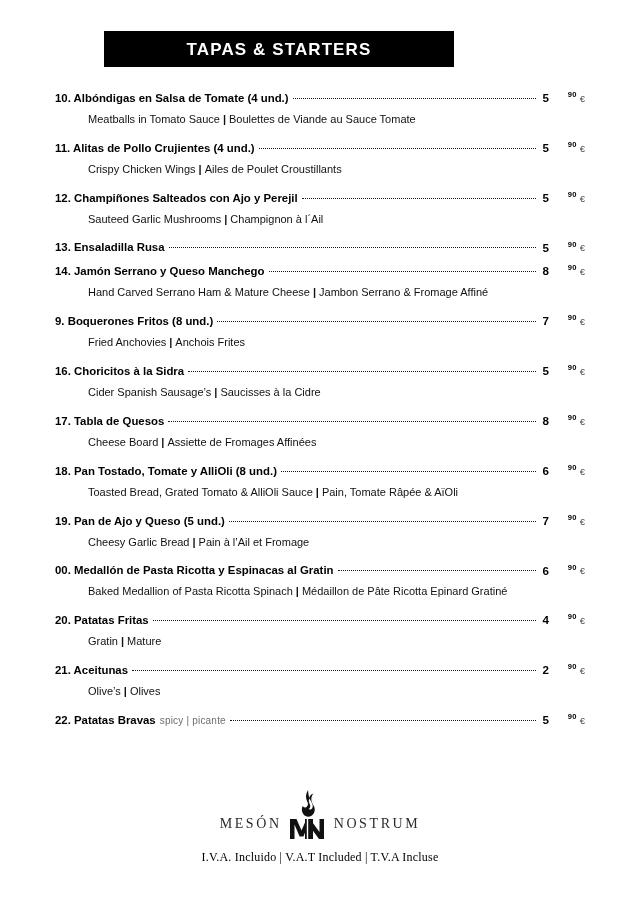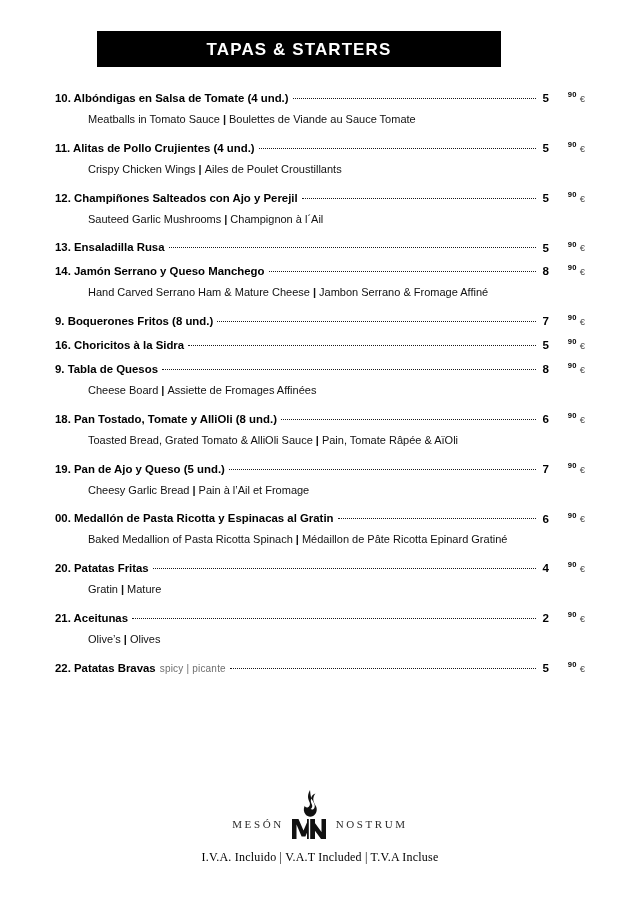--- a/index.html
+++ b/index.html
@@ -19,23 +19,23 @@
   .page {
     width: 640px;
     height: 906px;
     position: relative;
     box-sizing: border-box;
   }
 
   
   .banner-wrap {
     position: absolute;
-    left: 97px;
+    left: 104px;
     top: 31px;
-    width: 404px;
+    width: 350px;
     height: 36px;
   }
   .banner {
     width: 100%;
     height: 100%;
     background: #000000;
     display: flex;
     align-items: center;
     justify-content: center;
   }
@@ -143,21 +143,21 @@
   }
   .logo {
     display: flex;
     align-items: center;
     justify-content: center;
     gap: 0px;
     height: 54px;
   }
   .logo-word {
     font-family: "Liberation Serif", serif;
-    font-size: 11px;
+    font-size: 14px;
     letter-spacing: 2.6px;
     color: #2b2b2b;
     line-height: 1;
     position: relative;
     top: 9px;
     text-align: center;
   }
   .logo-mark {
     width: 46px;
     height: 52px;
@@ -222,31 +222,33 @@
           <span class="price"><span>8</span><span class="cents">90</span><span class="euro">€</span></span>
         </div>
         <div class="item-sub"><span>Hand Carved Serrano Ham &amp; Mature Cheese</span><span class="sep">|</span><span>Jambon Serrano &amp; Fromage Affiné</span></div>
       </div>
       <div class="item">
         <div class="item-head">
           <span class="item-name">9. Boquerones Fritos (8 und.)</span>
           <span class="leader"></span>
           <span class="price"><span>7</span><span class="cents">90</span><span class="euro">€</span></span>
         </div>
+        <div class="item-sub"><span>Fried Anchovies</span><span class="sep">|</span><span>Anchois Frites</span></div>
       </div>
       <div class="item">
         <div class="item-head">
           <span class="item-name">16. Choricitos à la Sidra</span>
           <span class="leader"></span>
           <span class="price"><span>5</span><span class="cents">90</span><span class="euro">€</span></span>
         </div>
-      </div>
-      <div class="item">
-        <div class="item-head">
-          <span class="item-name">9. Tabla de Quesos</span>
+        <div class="item-sub"><span>Cider Spanish Sausage’s</span><span class="sep">|</span><span>Saucisses à la Cidre</span></div>
+      </div>
+      <div class="item">
+        <div class="item-head">
+          <span class="item-name">17. Tabla de Quesos</span>
           <span class="leader"></span>
           <span class="price"><span>8</span><span class="cents">90</span><span class="euro">€</span></span>
         </div>
         <div class="item-sub"><span>Cheese Board</span><span class="sep">|</span><span>Assiette de Fromages Affinées</span></div>
       </div>
       <div class="item">
         <div class="item-head">
           <span class="item-name">18. Pan Tostado, Tomate y AlliOli (8 und.)</span>
           <span class="leader"></span>
           <span class="price"><span>6</span><span class="cents">90</span><span class="euro">€</span></span>

